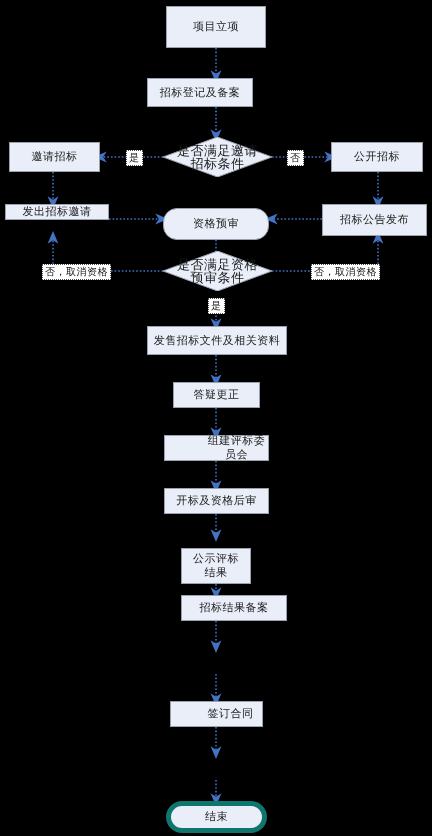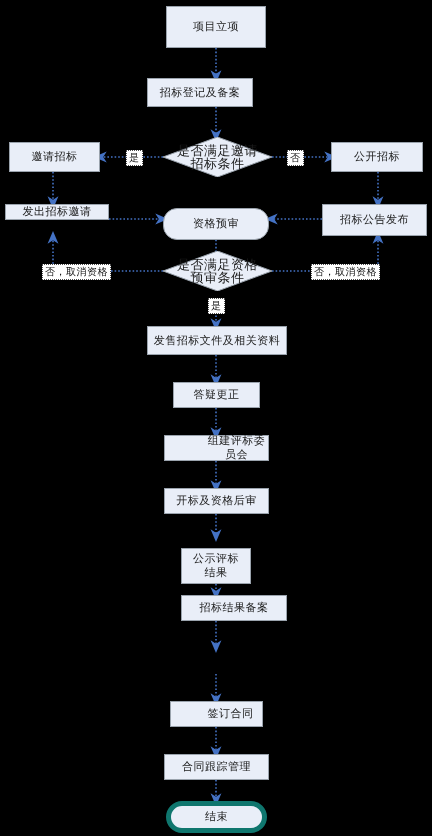--- a/index.html
+++ b/index.html
@@ -191,21 +191,20 @@
   <div class="node" style="left:164px; top:488px; width:105px; height:26px;">开标及资格后审</div>
 
   <div class="node" style="left:181px; top:548px; width:70px; height:36px;">公示评标
 结果</div>
 
   <div class="node" style="left:163px; top:595px; width:106px; height:26px;margin-left:18px;">招标结果备案</div>
 
 
   <div class="node" style="left:170px; top:701px; width:93px; height:26px;padding-left:28px;">签订合同</div>
 
-  <div class="node" style="left:164px; top:754px; width:105px; height:26px;">合同跟踪管理</div>
 
   <div class="node terminator" style="left:166px; top:801px; width:101px; height:32px;">结束</div>
 
   <div class="edge-label" style="left:126px; top:150px;">是</div>
 
   <div class="edge-label" style="left:287px; top:150px;">否</div>
 
   <div class="edge-label" style="left:42px; top:264px;">否，取消资格</div>
 
   <div class="edge-label" style="left:311px; top:264px;">否，取消资格</div>

